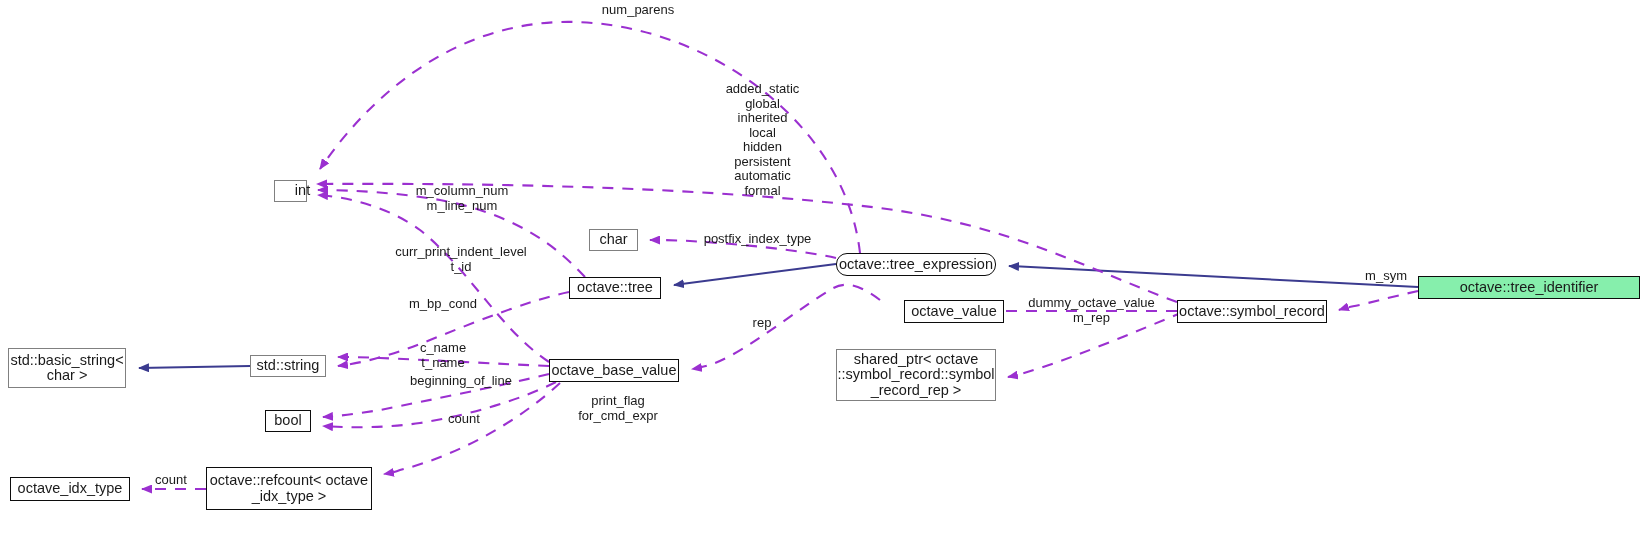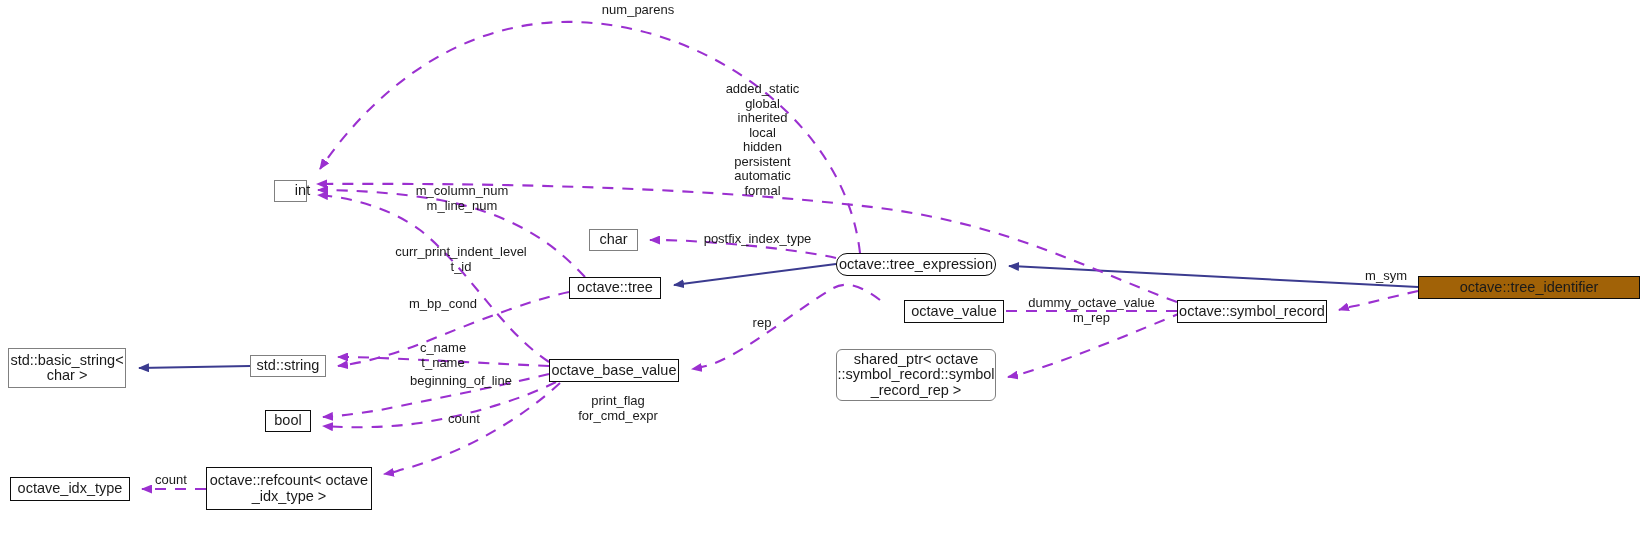--- a/index.html
+++ b/index.html
@@ -37,21 +37,21 @@
     color: #1a1a1a;
     font-size: 14.5px;
     line-height: 15.5px;
     white-space: pre-line;
     letter-spacing: 0px;
   }
   .node.documented {
     border: 1px solid #0c0c0c;
   }
   .node.focus {
-    background: #a16207;
+    background: #86efac;
     border: 1px solid #0c0c0c;
   }
   .edge-label {
     position: absolute;
     font-size: 13px;
     line-height: 14.5px;
     color: #1a1a1a;
     text-align: center;
     white-space: pre-line;
     background: transparent;
@@ -122,21 +122,21 @@
   <div class="node documented" style="left:569px;top:277px;width:92px;height:22px;">octave::tree</div>
 
   <div class="node documented" style="left:836px;top:253px;width:160px;height:23px;border-radius:11px;">octave::tree_expression</div>
 
   <div class="node documented" style="left:868px;top:300px;width:100px;height:23px;margin-left:36px;">octave_value</div>
 
   <div class="node documented" style="left:1177px;top:300px;width:150px;height:23px;">octave::symbol_record</div>
 
   <div class="node focus" style="left:1418px;top:276px;width:222px;height:23px;">octave::tree_identifier</div>
 
-  <div class="node undocumented" style="left:836px;top:349px;width:160px;height:52px;border-radius:6px;">shared_ptr&lt; octave
+  <div class="node undocumented" style="left:836px;top:349px;width:160px;height:52px;">shared_ptr&lt; octave
 ::symbol_record::symbol
 _record_rep &gt;</div>
 
   <div class="node undocumented" style="left:8px;top:348px;width:118px;height:40px;">std::basic_string&lt;
 char &gt;</div>
 
   <div class="node undocumented" style="left:250px;top:355px;width:76px;height:22px;">std::string</div>
 
   <div class="node documented" style="left:549px;top:359px;width:130px;height:23px;">octave_base_value</div>
 

